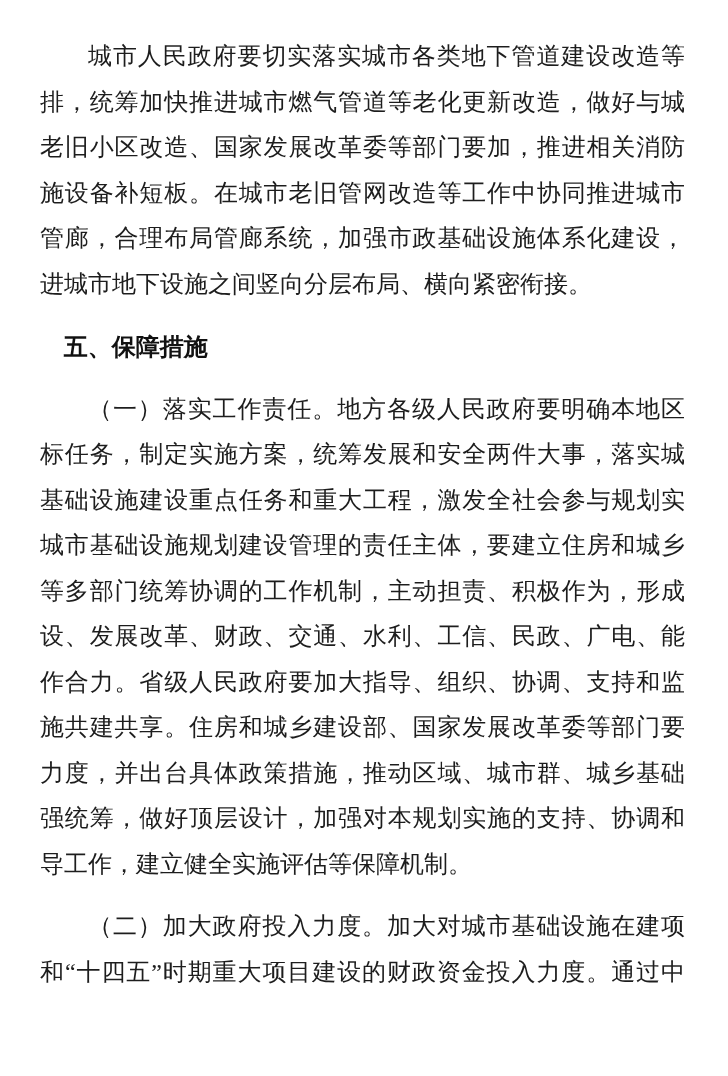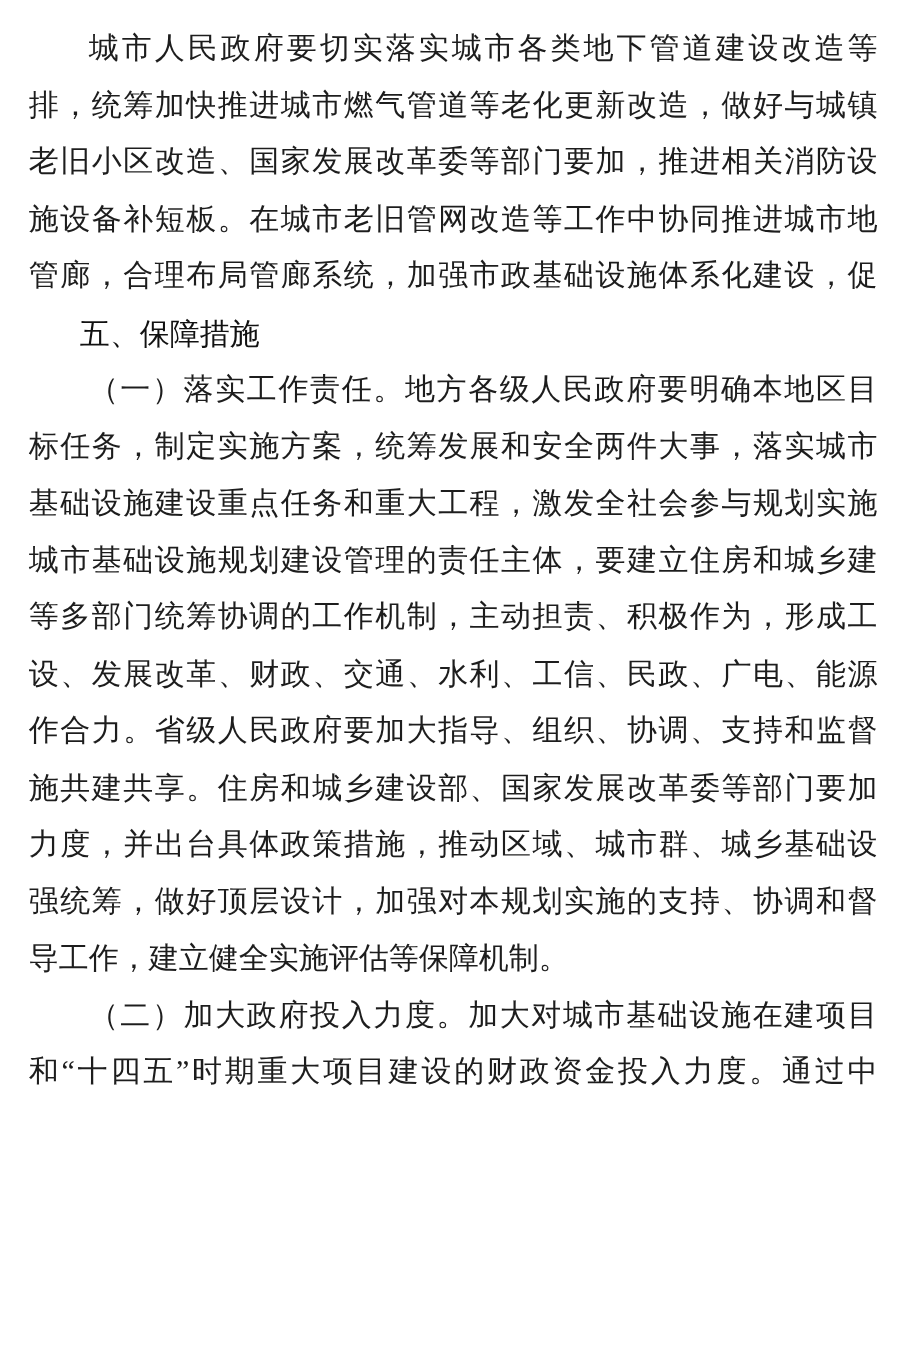--- a/index.html
+++ b/index.html
@@ -16,51 +16,52 @@
     box-sizing: border-box;
     width: 728px;
     height: 1076px;
     padding: 17px 26px 0 23px;
     background: #ffffff;
     font-family: "Liberation Serif", "DejaVu Serif", serif;
     font-size: 24px;
     line-height: 45.5px;
     color: #1d1d1d;
   }
-  .paragraph { margin: 0; }
+  .paragraph { margin: 17px; }
   .line {
     height: 45.5px;
     text-align: justify;
     text-align-last: justify;
     text-justify: inter-character;
     overflow: hidden;
   }
   .line.first { text-indent: 2em; }
   .line.para-end { text-align-last: left; }
   .heading {
     height: 45.5px;
     font-family: "Liberation Sans", "DejaVu Sans", sans-serif;
-    font-weight: 400;
+    font-weight: 700;
     color: #111111;
     text-indent: 1.7em;
     text-align: left;
     text-align-last: left;
   }
   .lead { font-style: normal; }
 </style>
 </head>
 <body>
 
 <div class="page">
     <div class="paragraph">
       <div class="line first">城市人民政府要切实落实城市各类地下管道建设改造等</div>
       <div class="line">排，统筹加快推进城市燃气管道等老化更新改造，做好与城镇</div>
       <div class="line">老旧小区改造、国家发展改革委等部门要加，推进相关消防设</div>
       <div class="line">施设备补短板。在城市老旧管网改造等工作中协同推进城市地</div>
       <div class="line">管廊，合理布局管廊系统，加强市政基础设施体系化建设，促</div>
+      <div class="line para-end">进城市地下设施之间竖向分层布局、横向紧密衔接。</div>
     </div>
     <div class="heading">五、保障措施</div>
     <div class="paragraph">
       <div class="line first"><span class="lead">（一）落实工作责任。</span>地方各级人民政府要明确本地区目</div>
       <div class="line">标任务，制定实施方案，统筹发展和安全两件大事，落实城市</div>
       <div class="line">基础设施建设重点任务和重大工程，激发全社会参与规划实施</div>
       <div class="line">城市基础设施规划建设管理的责任主体，要建立住房和城乡建</div>
       <div class="line">等多部门统筹协调的工作机制，主动担责、积极作为，形成工</div>
       <div class="line">设、发展改革、财政、交通、水利、工信、民政、广电、能源</div>
       <div class="line">作合力。省级人民政府要加大指导、组织、协调、支持和监督</div>

